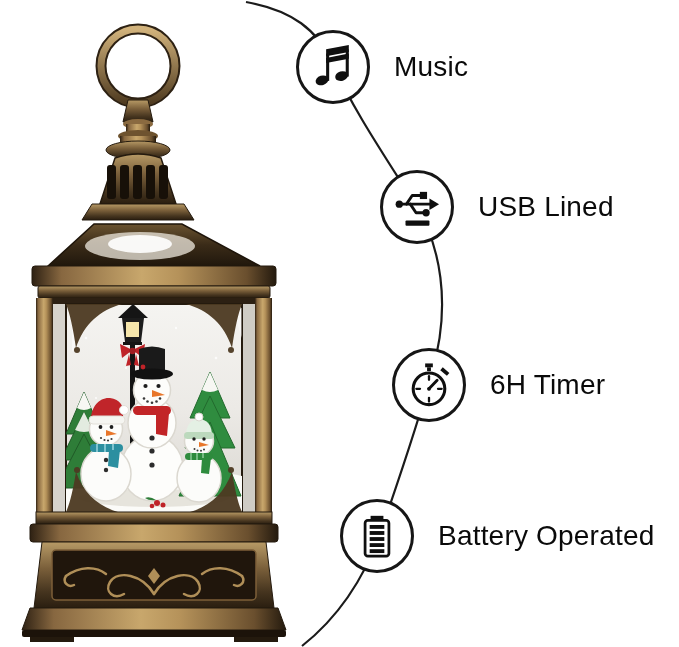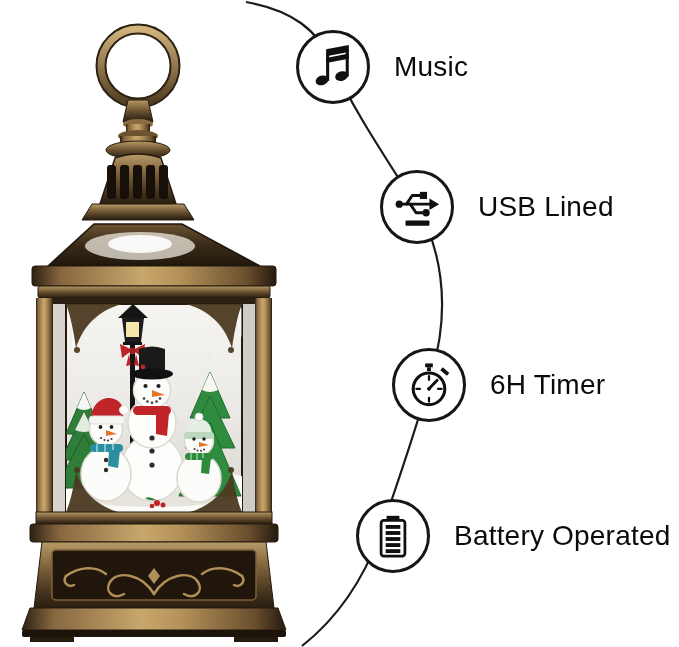--- a/index.html
+++ b/index.html
@@ -309,21 +309,21 @@
           <path d="M24 41.2 L24 37.4"></path>
           <path d="M10.8 28 L14.6 28"></path>
           <path d="M24 28 L32.5 19" stroke-width="3"></path>
         </g>
         <circle cx="24" cy="28" r="2" fill="#0f0f0f"></circle>
       </svg>
     </div>
     <div class="feature-label">6H Timer</div>
   </div>
 
-  <div class="feature" style="left:356px;top:499px;text-align:center;">
+  <div class="feature" style="left:340px;top:499px;text-align:center;">
     <div class="icon-circle" aria-label="battery-icon">
       <svg viewBox="0 0 48 48" width="44" height="44">
         <rect x="17" y="2" width="14" height="5" fill="#0f0f0f"></rect>
         <rect x="11" y="7" width="26" height="39" rx="3" fill="none" stroke="#0f0f0f" stroke-width="3"></rect>
         <g fill="#0f0f0f">
           <rect x="16" y="12" width="16" height="4.2"></rect>
           <rect x="16" y="18.6" width="16" height="4.2"></rect>
           <rect x="16" y="25.2" width="16" height="4.2"></rect>
           <rect x="16" y="31.8" width="16" height="4.2"></rect>
           <rect x="16" y="38.4" width="16" height="4.2"></rect>

